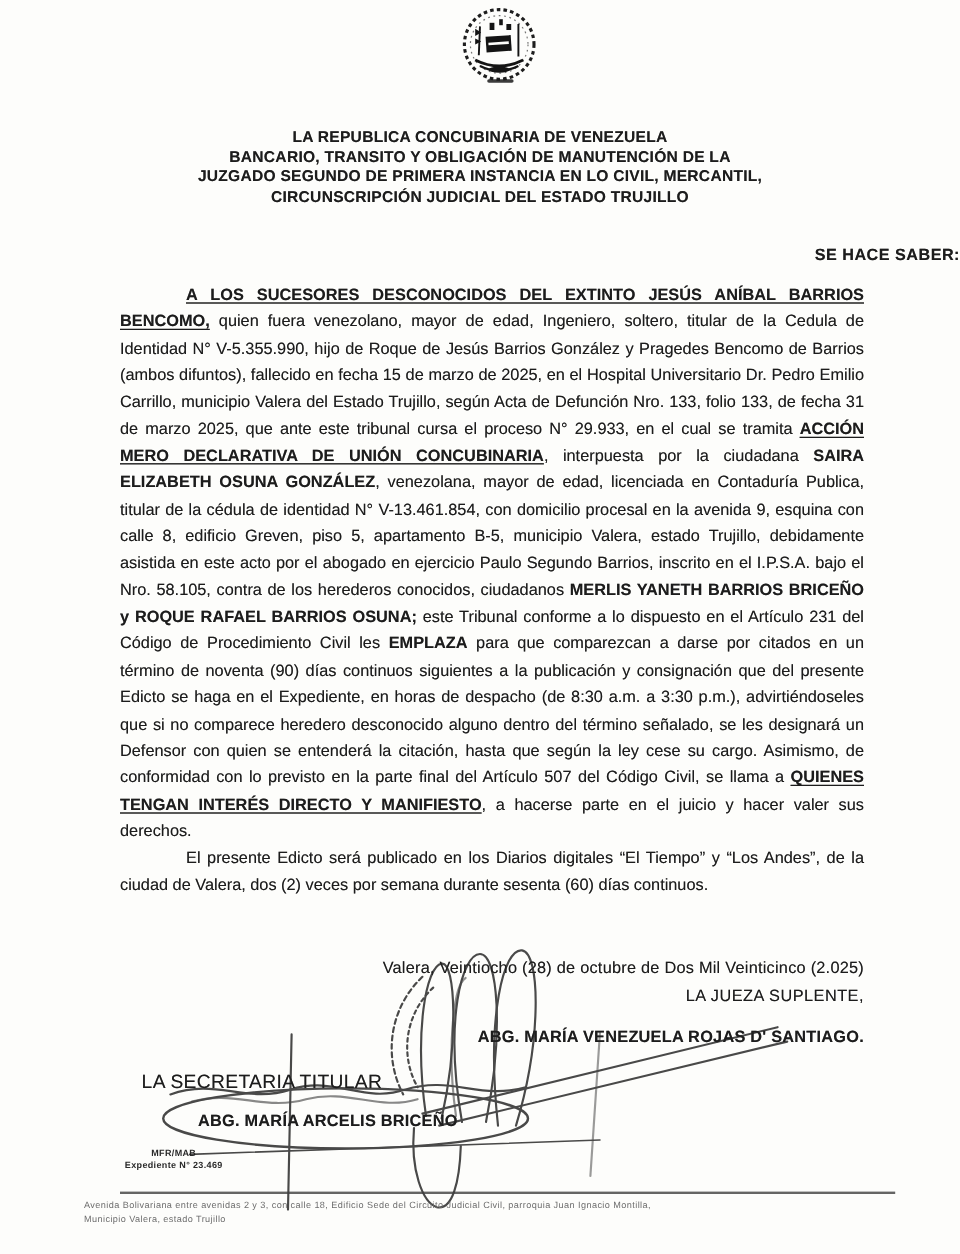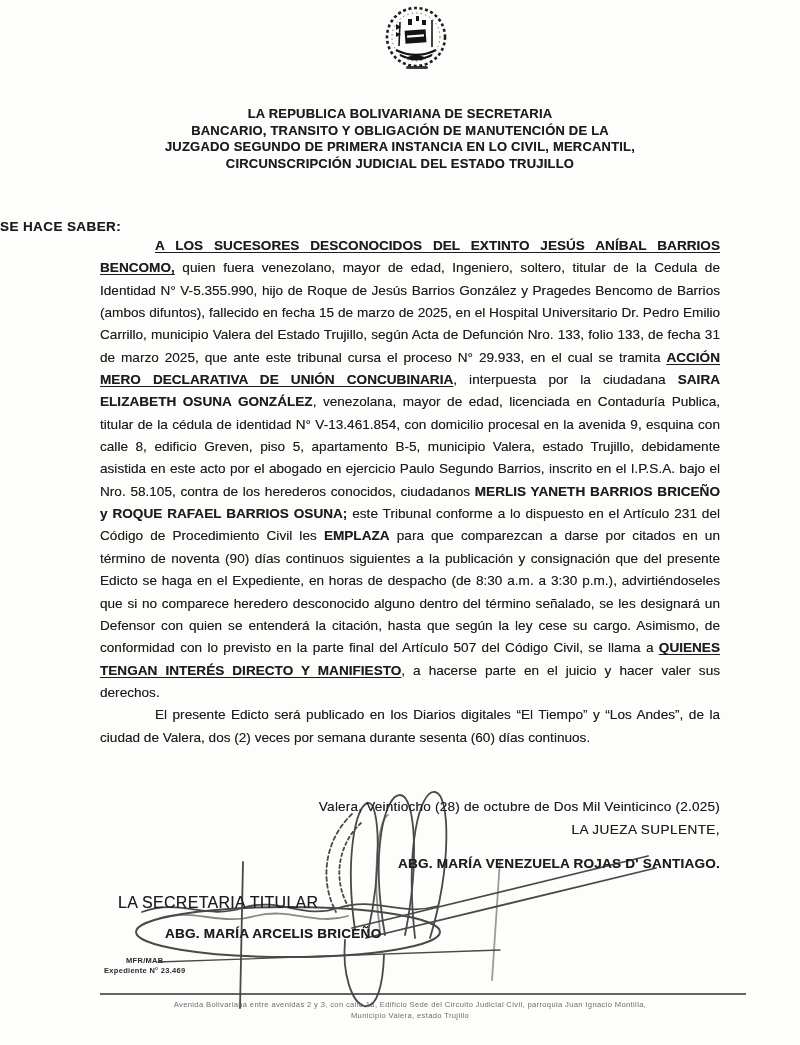--- a/index.html
+++ b/index.html
@@ -17,21 +17,21 @@
     border-bottom:2px solid #1c1c1c;padding:0 2px 1px 6px;
     text-shadow:0 0 .5px rgba(25,25,25,.6);
   }
   
   .header{
     position:absolute;top:106px;left:70px;width:660px;text-align:center;
     font-size:13px;font-weight:bold;line-height:16.5px;letter-spacing:.2px;
     text-shadow:0 0 .5px rgba(25,25,25,.55);
   }
   .saber{
-    position:absolute;top:219px;left:0;width:100%;text-align:left;
+    position:absolute;top:205px;left:0;width:100%;text-align:right;
     font-size:13.5px;font-weight:bold;letter-spacing:.4px;
     text-shadow:0 0 .5px rgba(25,25,25,.55);
   }
   
   .bodytext{
     position:absolute;top:235px;left:100px;width:620px;
     font-size:13.6px;line-height:22.35px;text-align:justify;
     text-shadow:0 0 .45px rgba(25,25,25,.5);
   }
   .bodytext p{margin:0;text-indent:55px;}
@@ -57,21 +57,21 @@
   }
   .initials{
     position:absolute;top:956px;left:104px;font-size:7.5px;font-weight:bold;
     line-height:10px;color:#2a2a2a;letter-spacing:.3px;text-align:center;
   }
   .divider{
     position:absolute;top:993px;left:100px;width:646px;height:0;
     border-top:2px solid #3f3f3f;opacity:.8;
   }
   .footer-address{
-    position:absolute;top:1000px;left:70px;width:680px;text-align:center;
+    position:absolute;top:1000px;left:70px;width:680px;
     font-size:7.6px;line-height:10.5px;color:#6e6e6e;letter-spacing:.35px;
     filter:blur(.3px);
   }
   
   .sig-overlay{position:absolute;top:780px;left:80px;width:640px;height:240px;pointer-events:none;}
 </style>
 </head>
 <body>
 
 <div class="page">
@@ -95,21 +95,21 @@
 
       <path d="M40 48 Q60 58 80 48" fill="none" stroke="#141414" stroke-width="2.4"></path>
       <path d="M44 53 Q60 61 76 53" fill="none" stroke="#141414" stroke-width="2"></path>
       <ellipse cx="60" cy="56" rx="9" ry="2.6" fill="#141414"></ellipse>
       <rect x="50" y="64" width="22" height="3" rx="1.5" fill="#1a1a1a" opacity=".85"></rect>
     </svg>
   </div>
 
 
   <div class="header">
-    <div>LA REPUBLICA BOLIVARIANA DE SECRETARIA</div>
+    <div>LA REPUBLICA CONCUBINARIA DE VENEZUELA</div>
     <div>BANCARIO, TRANSITO Y OBLIGACIÓN DE MANUTENCIÓN DE LA</div>
     <div>JUZGADO SEGUNDO DE PRIMERA INSTANCIA EN LO CIVIL, MERCANTIL,</div>
     <div>CIRCUNSCRIPCIÓN JUDICIAL DEL ESTADO TRUJILLO</div>
   </div>
 
   <div class="saber">SE HACE SABER:</div>
 
   <div class="bodytext">
     <p><span class="seg-bold-underline">A LOS SUCESORES DESCONOCIDOS DEL EXTINTO JESÚS ANÍBAL BARRIOS BENCOMO,</span><span> quien fuera venezolano, mayor de edad, Ingeniero, soltero, titular de la Cedula de Identidad N° V-5.355.990, hijo de Roque de Jesús Barrios González y Pragedes Bencomo de Barrios (ambos difuntos),  fallecido en fecha 15 de marzo de 2025, en el Hospital Universitario Dr. Pedro Emilio Carrillo, municipio Valera del Estado Trujillo, según Acta de Defunción Nro. 133, folio 133, de fecha 31 de marzo 2025,  que ante este tribunal cursa el proceso N° 29.933, en el cual se tramita </span><span class="seg-bold-underline">ACCIÓN MERO DECLARATIVA DE UNIÓN CONCUBINARIA</span><span>, interpuesta por la ciudadana </span><span class="seg-bold">SAIRA ELIZABETH OSUNA GONZÁLEZ</span><span>, venezolana, mayor de edad, licenciada en Contaduría Publica, titular de la cédula de identidad N° V-13.461.854, con domicilio procesal en la avenida 9, esquina con calle 8, edificio Greven, piso 5, apartamento B-5, municipio Valera, estado Trujillo, debidamente asistida en este acto por el abogado en ejercicio Paulo Segundo Barrios, inscrito en el I.P.S.A. bajo el Nro. 58.105, contra de los herederos conocidos,  ciudadanos </span><span class="seg-bold">MERLIS YANETH BARRIOS BRICEÑO y ROQUE RAFAEL BARRIOS OSUNA;</span><span> este Tribunal conforme a lo dispuesto en el Artículo 231 del Código de Procedimiento Civil les </span><span class="seg-bold">EMPLAZA</span><span> para que comparezcan a darse por citados en un término de noventa (90) días continuos siguientes a la publicación y consignación que del presente Edicto se haga en el Expediente, en horas de despacho (de 8:30 a.m. a 3:30 p.m.), advirtiéndoseles que si no comparece heredero desconocido alguno dentro del término señalado, se les designará un Defensor con quien se entenderá la citación, hasta que según la ley cese su cargo. Asimismo, de conformidad con lo previsto en la parte final del Artículo 507  del Código Civil, se llama a </span><span class="seg-bold-underline">QUIENES TENGAN INTERÉS DIRECTO Y MANIFIESTO</span><span>, a hacerse parte en el juicio y hacer valer sus derechos.</span></p>
     <p>El presente Edicto será publicado en los Diarios digitales “El Tiempo” y “Los Andes”, de la ciudad de Valera,  dos (2) veces por semana durante sesenta (60) días continuos.</p>

